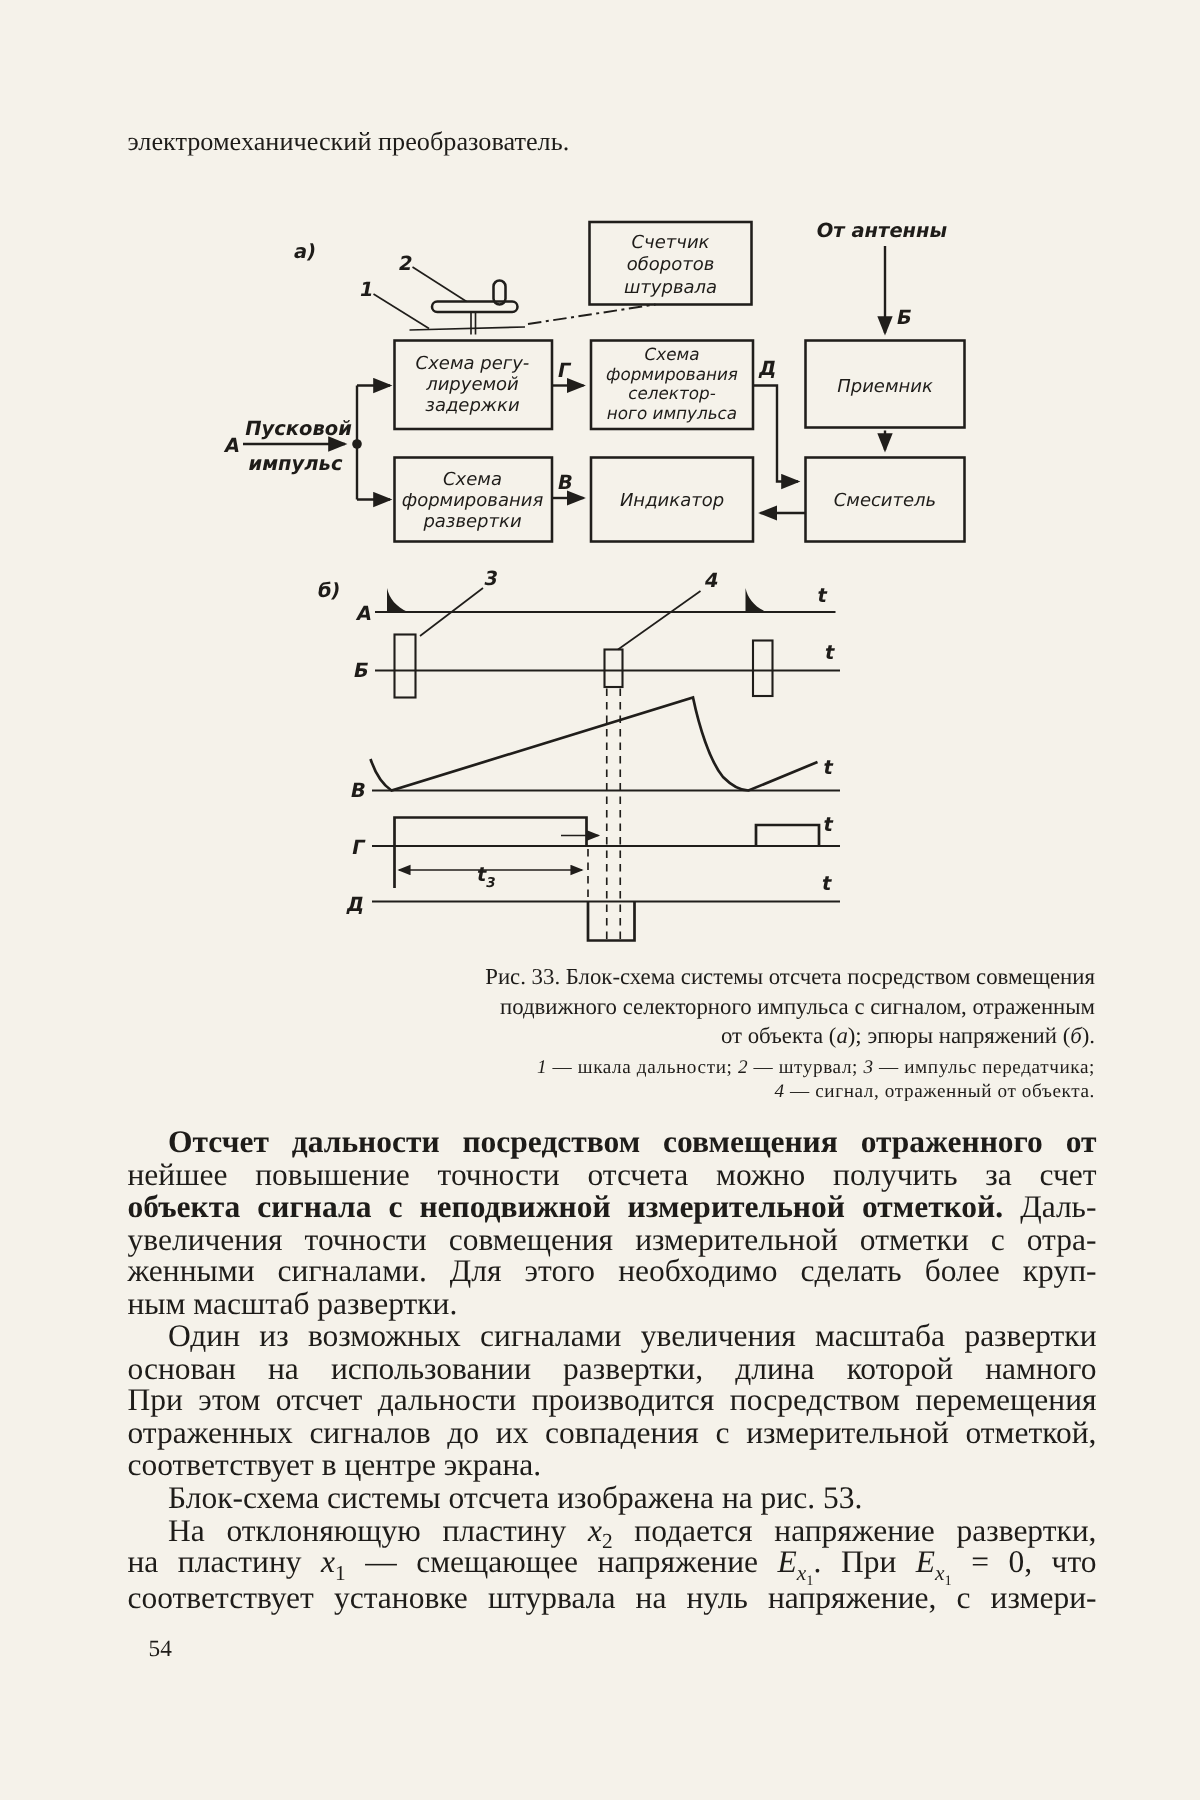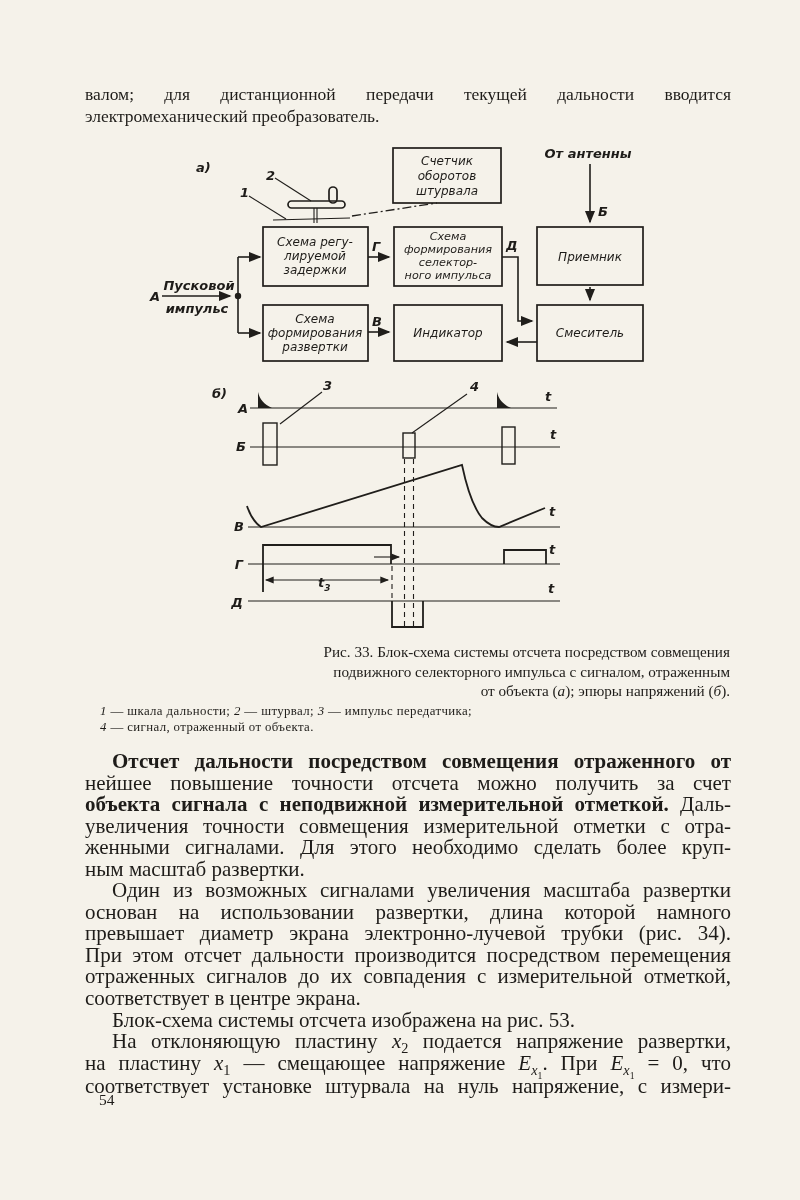--- a/index.html
+++ b/index.html
@@ -11,21 +11,21 @@
   }
   .abs{position:absolute;}
   #topPara{top:84px;left:85px;width:646px;font-size:17.5px;line-height:21.6px;}
   #bodyText{top:751px;left:85px;width:646px;font-size:21px;line-height:21.55px;}
   .tline{min-height:1em;}
   .tline.j{text-align:justify;text-align-last:justify;}
   .tline.ind{text-indent:27px;}
   #caption{top:642px;left:100px;width:630px;font-size:15.2px;line-height:19.6px;}
   #caption .tline{text-align:right;font-family:Liberation Serif, serif;}
   #legend{top:704px;left:100px;width:630px;font-size:12.8px;line-height:15.5px;letter-spacing:.4px;}
-  #legend .tline{text-align:left;}
+  #legend .tline{text-align:right;}
   #pageNum{top:1091px;left:99px;font-size:15.5px;}
   sub{font-size:68%;line-height:0;}
   b{font-weight:700;}
   
   #fig{top:140px;left:0;width:800px;height:500px;}
   .box{fill:none;stroke:#201e1b;stroke-width:1.7;}
   .wire{stroke:#201e1b;stroke-width:1.6;fill:none;}
   .axis{stroke:#201e1b;stroke-width:1.2;fill:none;}
   .wave{stroke:#201e1b;stroke-width:1.8;fill:none;}
   .thin{stroke:#201e1b;stroke-width:1.1;fill:none;}
@@ -34,21 +34,20 @@
   .bt{font:italic 12px "DejaVu Sans",sans-serif;fill:#1e1c19;text-anchor:middle;}
   .bt4{font-size:11.2px;}
   .lb{font:italic 600 13px "DejaVu Sans",sans-serif;fill:#1e1c19;}
   .lbm{text-anchor:middle;}
   .solid{fill:#201e1b;stroke:none;}
 </style>
 </head>
 <body>
 
 <div class="abs" id="topPara">
-    <div class="tline j">валом; для дистанционной передачи текущей дальности вводится</div>
     <div class="tline ">электромеханический преобразователь.</div>
   </div>
 
 <svg class="abs" id="fig" viewBox="0 140 800 500" xmlns="http://www.w3.org/2000/svg">
   <defs>
     <marker id="ah" markerWidth="9" markerHeight="8" refX="7" refY="3.2" orient="auto-start-reverse">
       <path d="M0,0 L8,3.2 L0,6.4 Z" fill="#201e1b"></path>
     </marker>
     <pattern id="hatch" width="3" height="4" patternUnits="userSpaceOnUse">
       <rect width="3" height="4" fill="#f5f2ea"></rect>
@@ -203,21 +202,20 @@
   </div>
 <div class="abs" id="bodyText">
     <div class="tline ind j"><b>Отсчет дальности посредством совмещения отраженного от</b></div>
     <div class="tline j">нейшее повышение точности отсчета можно получить за счет</div>
     <div class="tline j"><b>объекта сигнала с неподвижной измерительной отметкой.</b> Даль-</div>
     <div class="tline j">увеличения точности совмещения измерительной отметки с отра-</div>
     <div class="tline j">женными сигналами. Для этого необходимо сделать более круп-</div>
     <div class="tline ">ным масштаб развертки.</div>
     <div class="tline ind j">Один из возможных сигналами увеличения масштаба развертки</div>
     <div class="tline j">основан на использовании развертки, длина которой намного</div>
-    <div class="tline j">превышает диаметр экрана электронно-лучевой трубки (рис. 34).</div>
     <div class="tline j">При этом отсчет дальности производится посредством перемещения</div>
     <div class="tline j">отраженных сигналов до их совпадения с измерительной отметкой,</div>
     <div class="tline ">соответствует в центре экрана.</div>
     <div class="tline ind">Блок-схема системы отсчета изображена на рис. 53.</div>
     <div class="tline ind j">На отклоняющую пластину <i>x</i><sub>2</sub> подается напряжение развертки,</div>
     <div class="tline j">на пластину <i>x</i><sub>1</sub> — смещающее напряжение <i>E</i><sub><i>x</i><sub>1</sub></sub>. При <i>E</i><sub><i>x</i><sub>1</sub></sub> = 0, что</div>
     <div class="tline j">соответствует установке штурвала на нуль напряжение, с измери-</div>
   </div>
 <div class="abs" id="pageNum">54</div>
 

